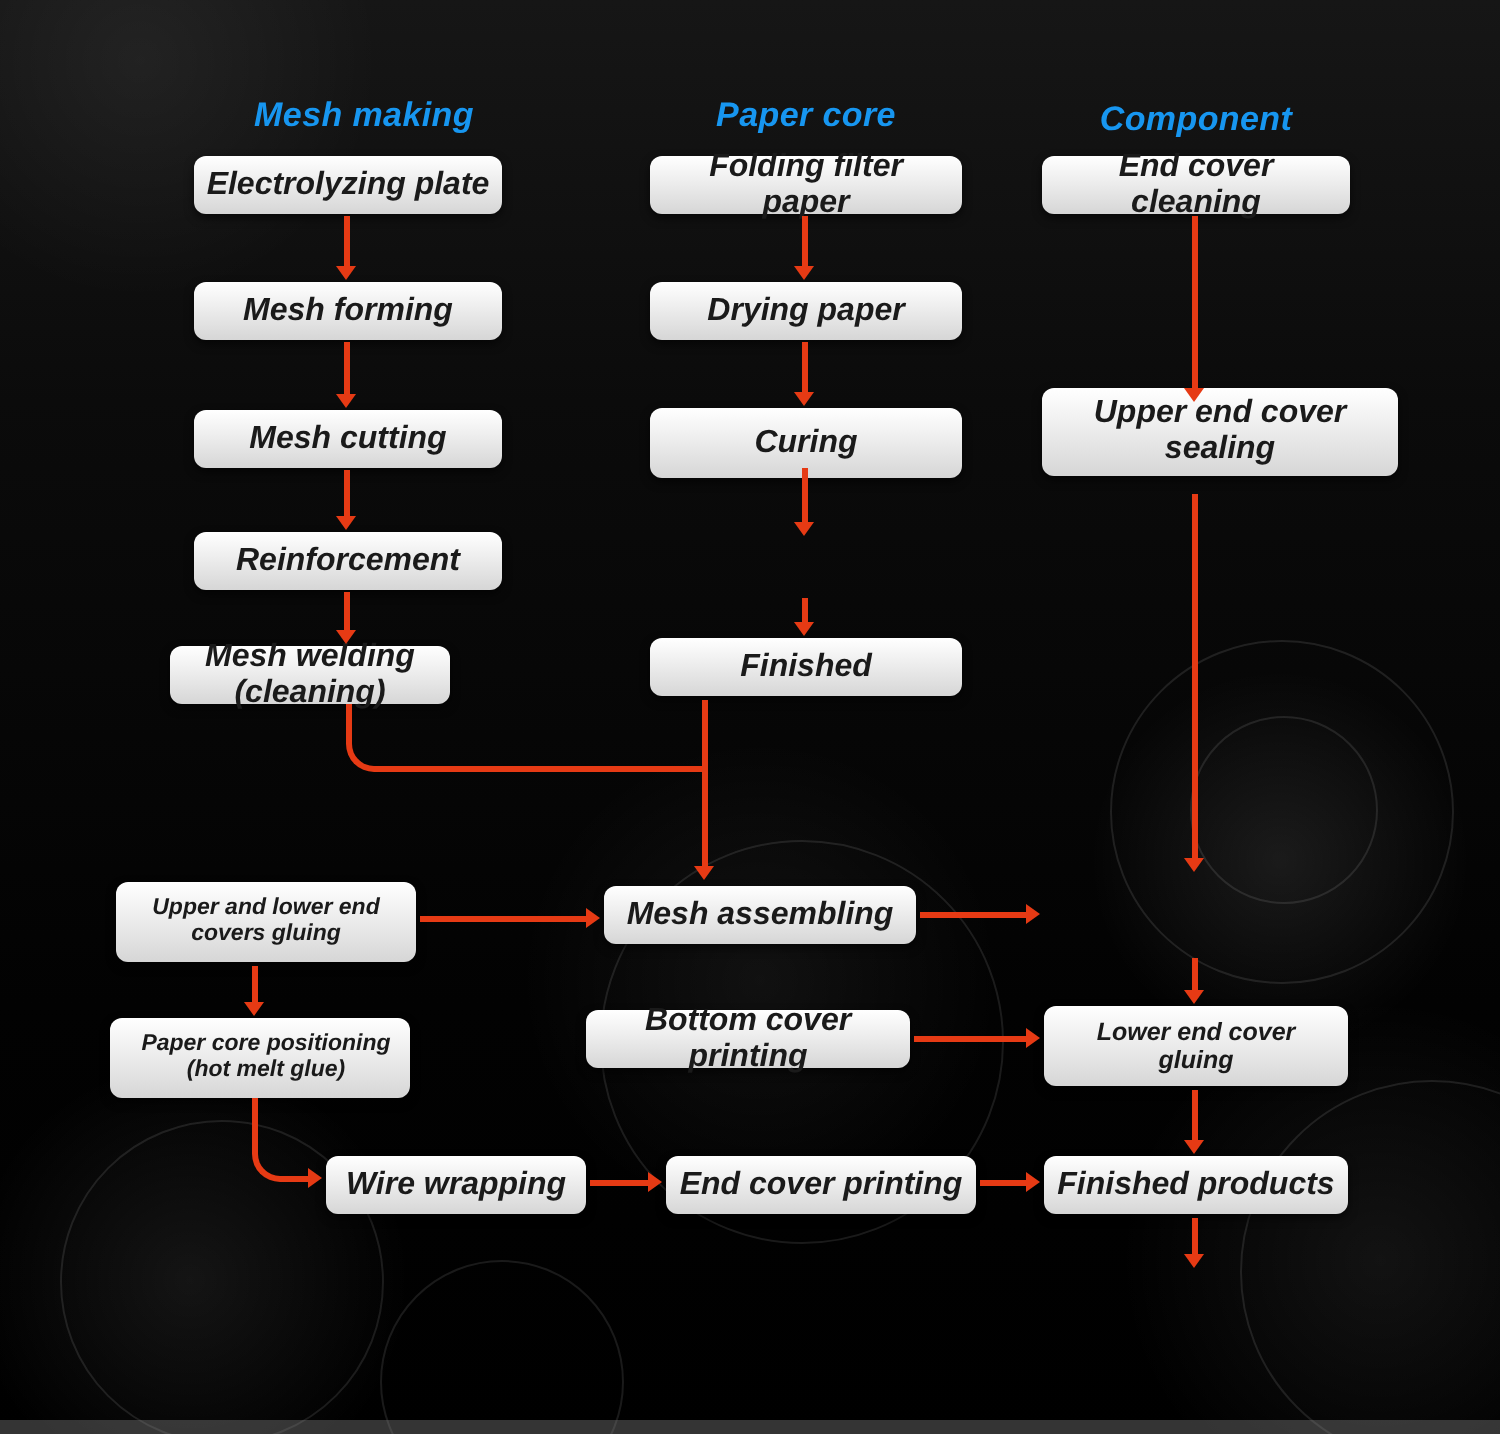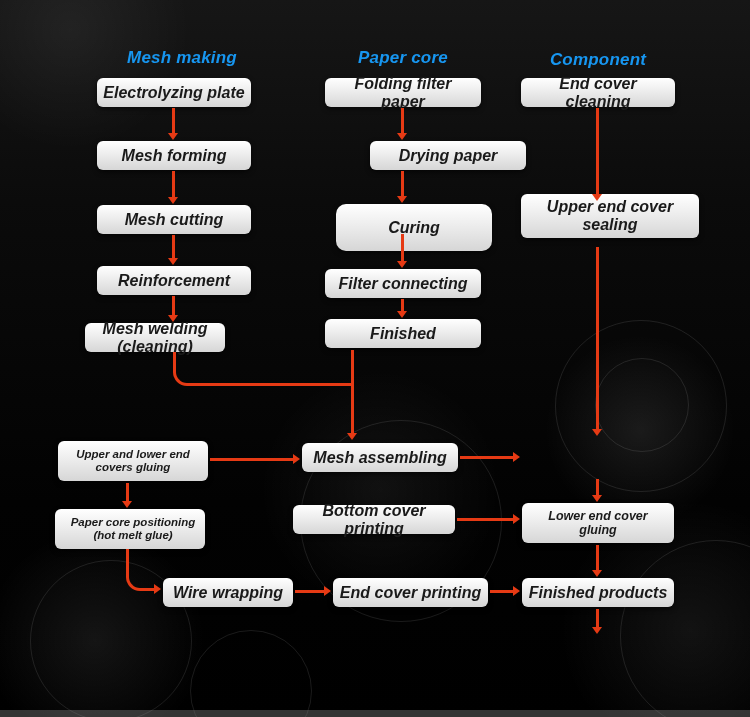--- a/index.html
+++ b/index.html
@@ -67,23 +67,22 @@
   <div class="col-title" style="left:323px;top:48px;width:160px;">Paper core</div>
   <div class="col-title" style="left:518px;top:50px;width:160px;">Component</div>
 
   <div class="node" style="left:97px;top:78px;width:154px;height:29px;">Electrolyzing plate</div>
   <div class="node" style="left:97px;top:141px;width:154px;height:29px;">Mesh forming</div>
   <div class="node" style="left:97px;top:205px;width:154px;height:29px;">Mesh cutting</div>
   <div class="node" style="left:97px;top:266px;width:154px;height:29px;">Reinforcement</div>
   <div class="node" style="left:85px;top:323px;width:140px;height:29px;">Mesh welding (cleaning)</div>
 
   <div class="node" style="left:325px;top:78px;width:156px;height:29px;">Folding filter paper</div>
-  <div class="node" style="left:325px;top:141px;width:156px;height:29px;margin-left:45px;">Drying paper</div>
-  <div class="node" style="left:336px;top:204px;width:156px;height:47px;border-radius:10px;">Curing</div>
-  <div class="node" style="left:325px;top:269px;width:156px;height:29px;">Filter connecting</div>
+  <div class="node" style="left:325px;top:141px;width:156px;height:29px;">Drying paper</div>
+  <div class="node" style="left:325px;top:204px;width:156px;height:35px;">Curing</div>
   <div class="node" style="left:325px;top:319px;width:156px;height:29px;">Finished</div>
 
   <div class="node" style="left:521px;top:78px;width:154px;height:29px;">End cover cleaning</div>
   <div class="node" style="left:521px;top:194px;width:178px;height:44px;">Upper end cover sealing</div>
 
   <div class="node sm" style="left:58px;top:441px;width:150px;height:40px;">Upper and lower end covers gluing</div>
   <div class="node" style="left:302px;top:443px;width:156px;height:29px;">Mesh assembling</div>
   <div class="node sm" style="left:55px;top:509px;width:150px;height:40px;padding-left:12px;">Paper core positioning (hot melt glue)</div>
   <div class="node" style="left:293px;top:505px;width:162px;height:29px;">Bottom cover printing</div>
   <div class="node md" style="left:522px;top:503px;width:152px;height:40px;">Lower end cover gluing</div>

